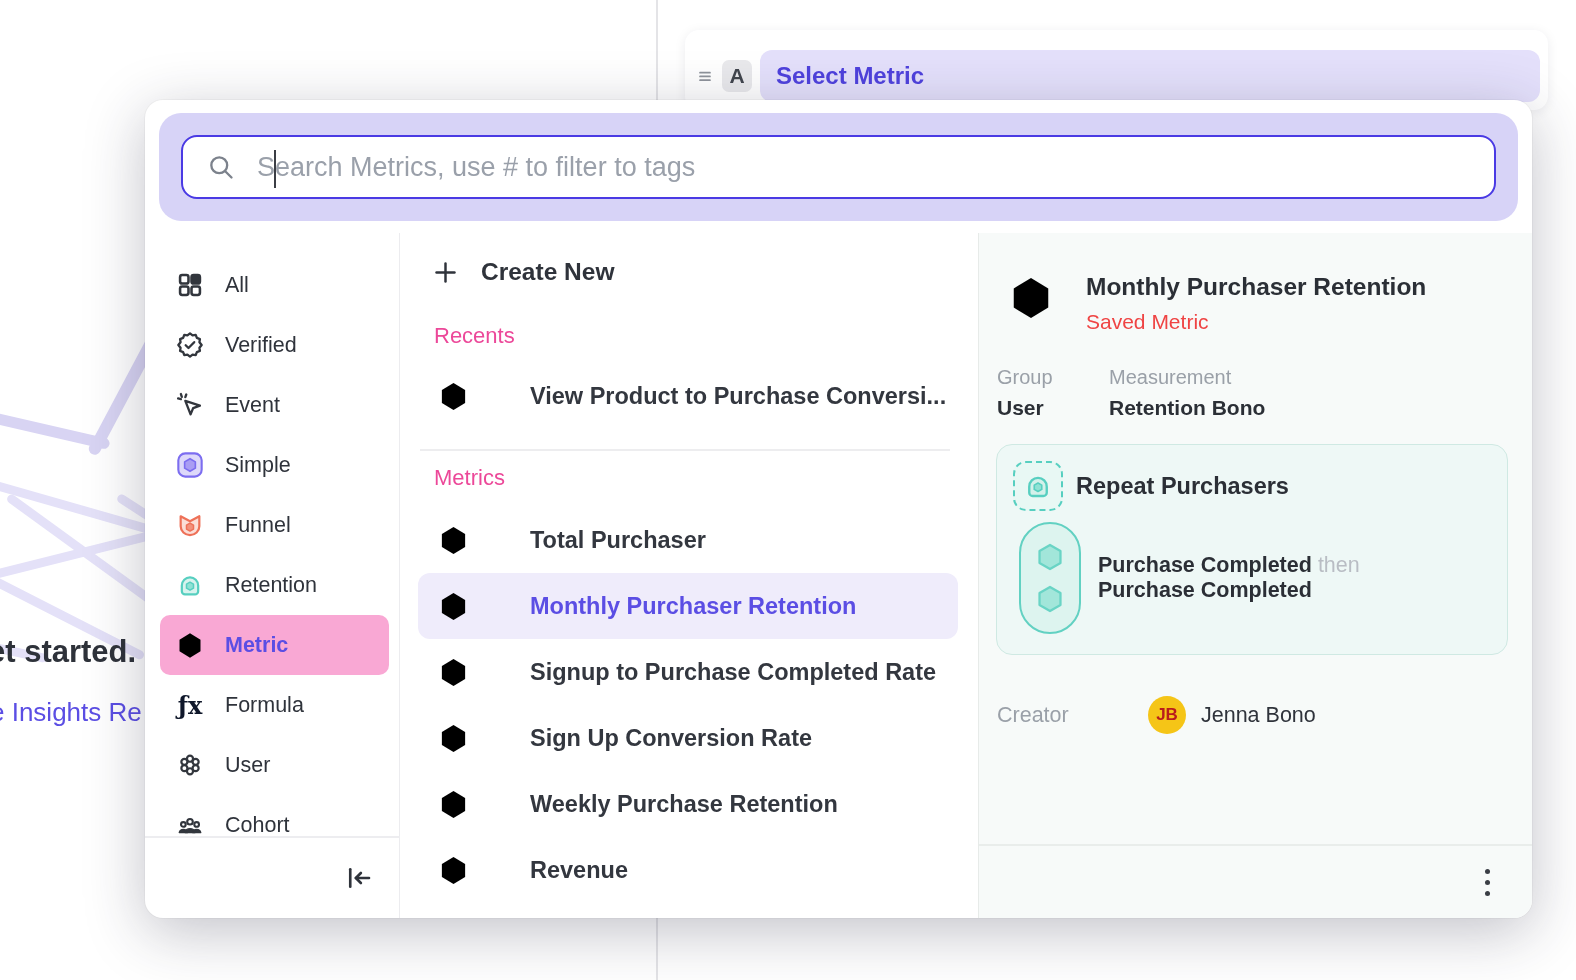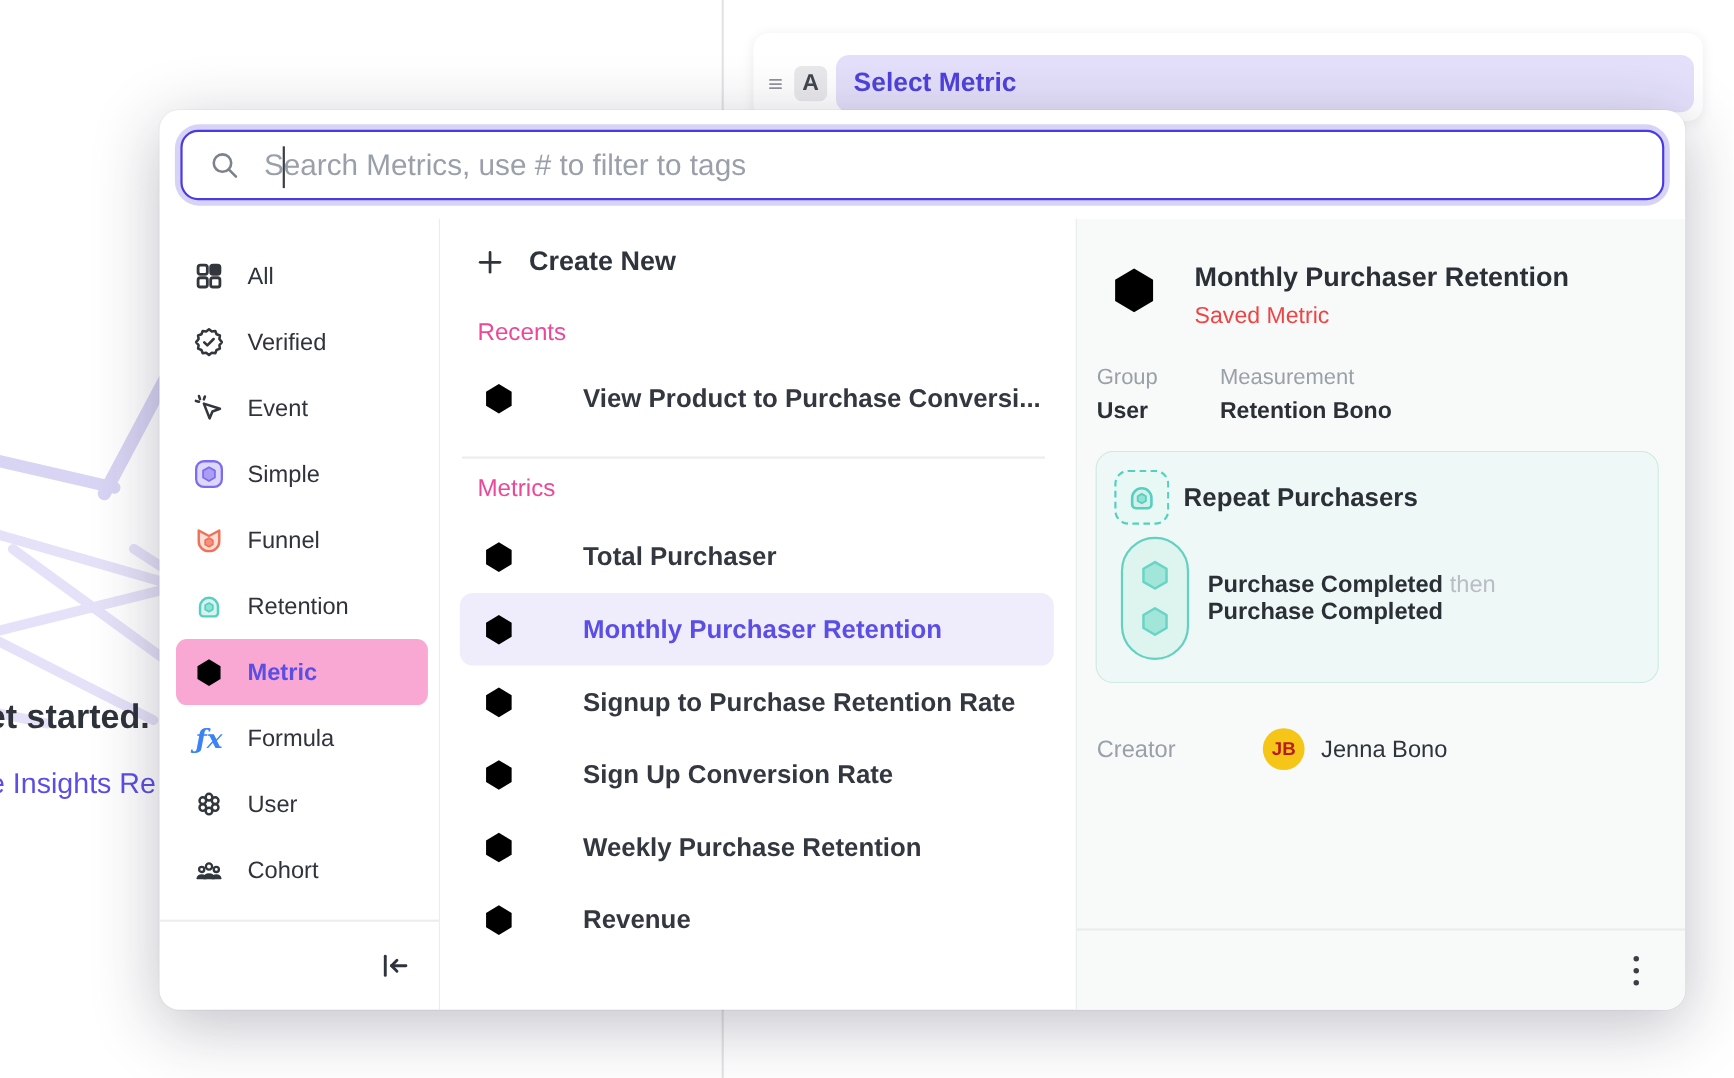--- a/index.html
+++ b/index.html
@@ -24,39 +24,39 @@
   .metric-pill { flex:1; height:52px; margin-left:8px; background:#e4e0fb; border-radius:12px;
     display:flex; align-items:center; padding-left:16px; }
   .metric-pill span { font-size:24px; font-weight:600; color:#4f42dd; }
 
   
   .modal { position:absolute; left:145px; top:100px; width:1387px; height:818px;
     background:#fff; border-radius:18px; box-shadow:0 14px 60px rgba(35,35,60,.28), 0 0 0 1px rgba(0,0,0,.03);
     z-index:2; display:flex; flex-direction:column; overflow:hidden; }
 
   
-  .search-wrap { margin:13px 14px 0 14px; background:#d7d3f7; border-radius:22px; padding:5px; flex:0 0 auto; }
+  .search-wrap { margin:13px 14px 0 14px; background:#d7d3f7; border-radius:22px; padding:22px; flex:0 0 auto; }
   .search-inner { position:relative; background:#fff; border:2.5px solid #4a3ae4; border-radius:16px;
     height:64px; display:flex; align-items:center; padding-left:24px; }
   .search-ico { width:28px; height:28px; color:#7c828c; flex:0 0 auto; }
   .search-inner input { border:none; outline:none; flex:1; height:100%; margin-left:22px;
     font-size:27px; color:#2f333b; background:transparent; font-family:"Liberation Sans", sans-serif; }
   .search-inner input::placeholder { color:#9aa0aa; }
   .caret { position:absolute; left:91px; top:13px; width:2px; height:38px; background:#3b3e45; }
 
   .modal-body { flex:1; display:flex; min-height:0; margin-top:12px; }
 
   
   .sidebar { width:255px; flex:0 0 auto; border-right:1.5px solid #ececef; position:relative; padding:22px 10px 0 15px; }
   .side-item { display:flex; align-items:center; height:60px; padding-left:16px; border-radius:10px; cursor:pointer; }
   .side-item .icn { width:28px; height:28px; flex:0 0 auto; display:flex; align-items:center; justify-content:center; color:#32363d; }
   .side-item .lbl { margin-left:21px; font-size:21.5px; font-weight:500; color:#2f333b; }
   .side-item.sel { background:#f9a8d4; }
   .side-item.sel .lbl { color:#5b4ee4; font-weight:600; }
-  .fx-glyph { font-size:24px; font-style:italic; font-weight:600; color:#3b82f6; font-family:"DejaVu Serif", serif;text-align:right; }
+  .fx-glyph { font-size:24px; font-weight:600; color:#0f172a; font-family:"DejaVu Serif", serif;text-align:right; }
   .side-foot { position:absolute; left:0; bottom:0; width:255px; height:82px; border-top:2px solid #ededf0;
     display:flex; align-items:center; justify-content:flex-end; padding-right:22px; }
   .collapse-btn { width:38px; height:38px; display:flex; align-items:center; justify-content:center; cursor:pointer; color:#2f333b; }
 
   
   .list { flex:0 0 578px; padding:14px 20px 0 18px; position:relative; }
   .create-row { display:flex; align-items:center; height:50px; cursor:pointer; padding-left:14px; }
   .create-row .plus { width:27px; height:27px; color:#2f333b; }
   .create-row span { margin-left:22px; font-size:24.5px; font-weight:600; color:#2f333b; }
   .sec-h { font-size:22px; font-weight:500; color:#ec4899; margin:26px 0 0 16px; }
@@ -318,21 +318,21 @@
           <svg class="hex hx-teal" viewBox="0 0 24 24">
               <use href="#hex2"></use>
             </svg>
           <span class="mlbl">Monthly Purchaser Retention</span>
         </div>
 
         <div class="m-row">
           <svg class="hex hx-red" viewBox="0 0 24 24">
               <use href="#hex2"></use>
             </svg>
-          <span class="mlbl">Signup to Purchase Retention Rate</span>
+          <span class="mlbl">Signup to Purchase Completed Rate</span>
         </div>
 
         <div class="m-row">
           <svg class="hex hx-red" viewBox="0 0 24 24">
               <use href="#hex2"></use>
             </svg>
           <span class="mlbl">Sign Up Conversion Rate</span>
         </div>
 
         <div class="m-row">

